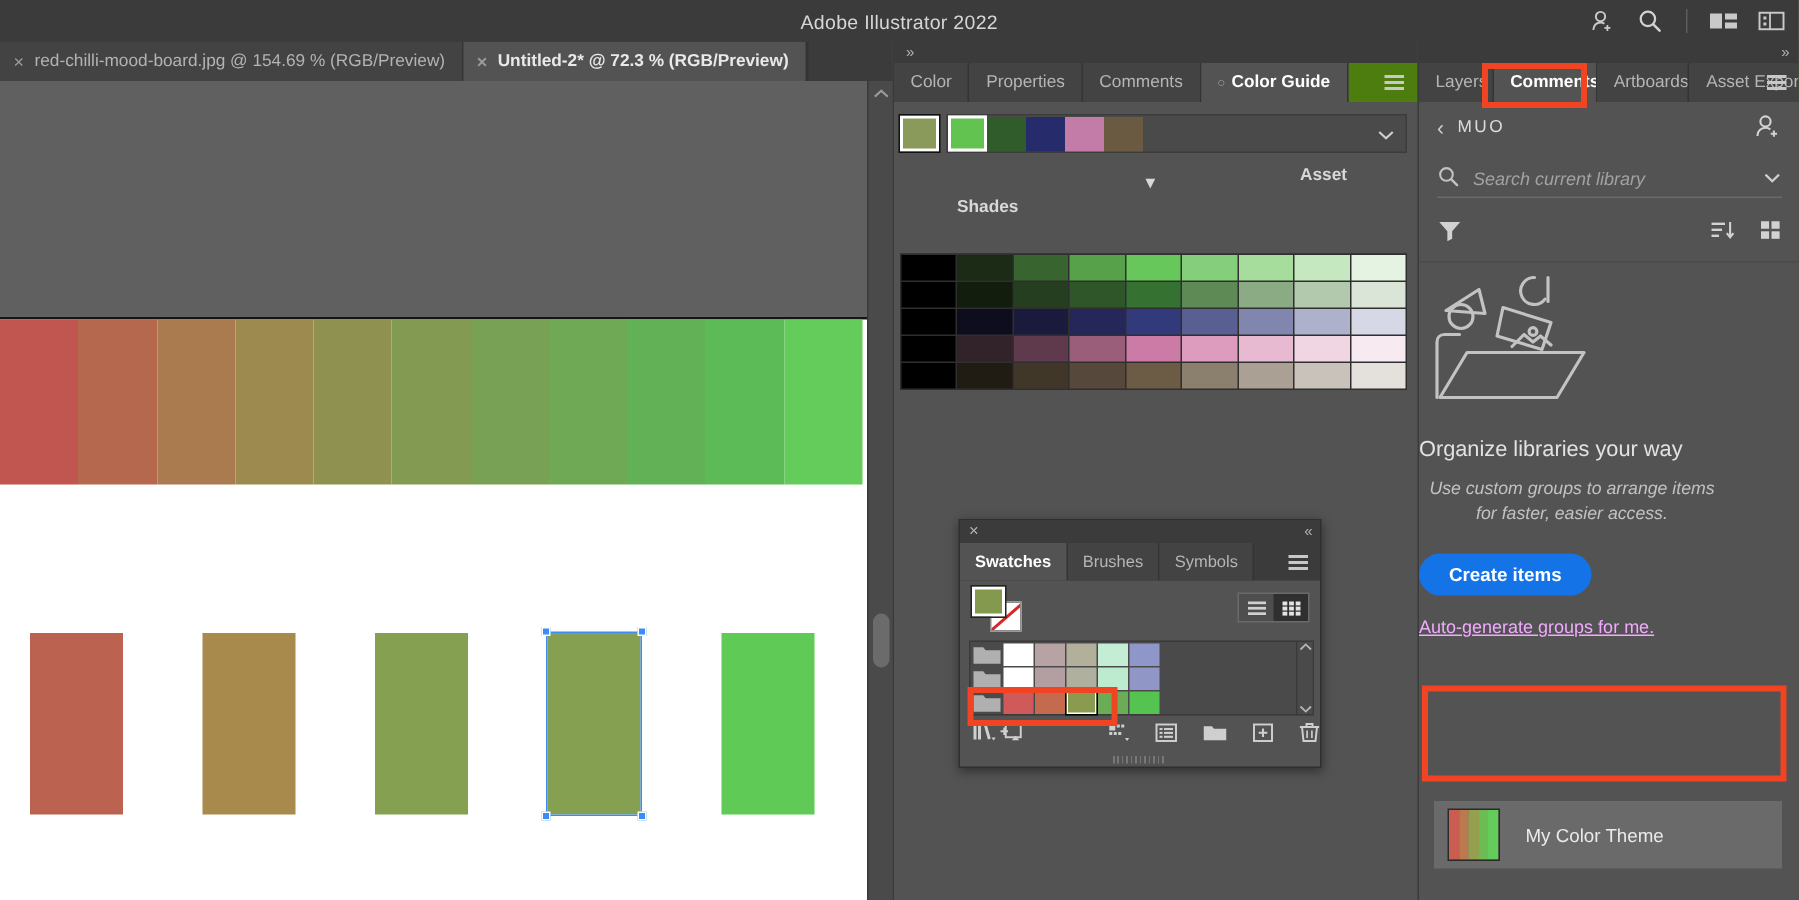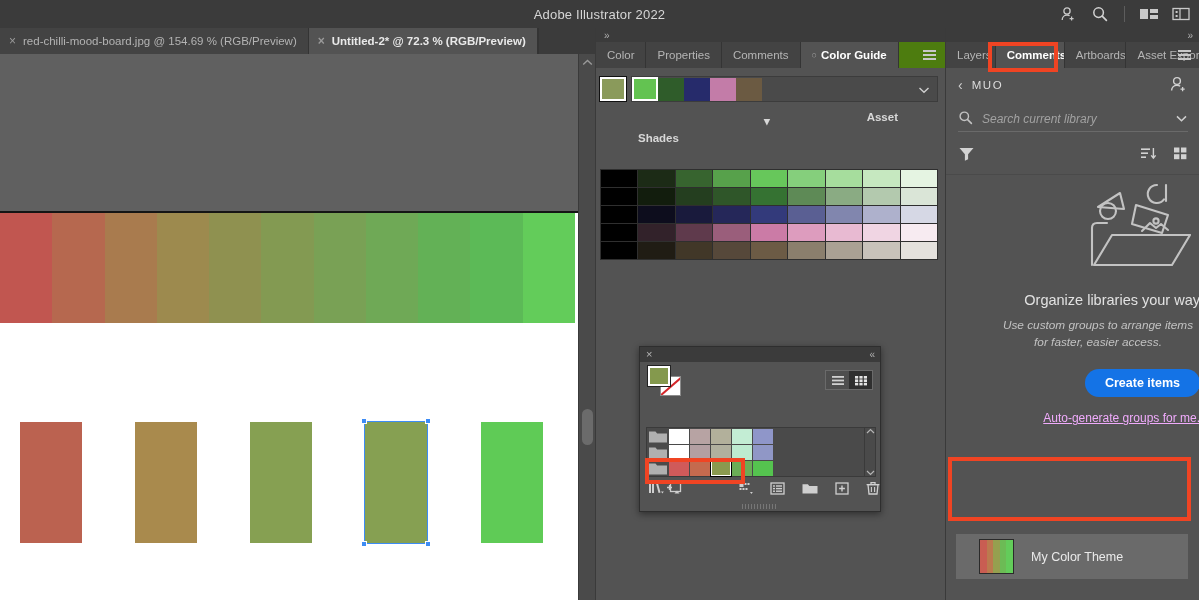--- a/index.html
+++ b/index.html
@@ -227,38 +227,38 @@
   }
   .lib-search input::placeholder { color: #a2a2a2; font-style: italic; }
   .lib-toolrow {
     position: absolute; left: 12px; top: 72px; width: 230px; height: 30px;
     display: flex; align-items: center;
   }
   .lib-toolrow .right { margin-left: auto; display: flex; gap: 16px; align-items: center; }
   .lib-divider { position: absolute; left: 0; top: 106px; width: 254px; height: 1px; background: #4a4a4a; }
   .lib-empty {
     position: absolute; left: 0; top: 115px; width: 254px;
-    display: flex; flex-direction: column; align-items: flex-end; text-align: center;
+    display: flex; flex-direction: column; align-items: flex-start; text-align: center;
   }
   .lib-illo { margin-bottom: 14px; }
   .lib-h { font-size: 14.5px; color: #e2e2e2; margin-bottom: 9px; }
   .lib-p { font-size: 11.8px; color: #c2c2c2; line-height: 1.45; max-width: 204px; font-style: italic; }
   .lib-btn {
     margin-top: 18px; background: #1473e6; color: #fff;
     border: 0; border-radius: 14px; padding: 7px 20px;
     font-family: "Liberation Sans", sans-serif; font-size: 12.5px; font-weight: bold;
     cursor: pointer;
   }
   .lib-link {
     margin-top: 14px; font-size: 12px; color: #f0abfc;
     text-decoration: underline; cursor: pointer;
   }
   .lib-item {
     position: absolute; left: 10px; top: 466px; width: 232px; height: 45px;
-    background: #6a6a6a; display: flex; align-items: center; padding: 0 24px;
+    background: #6a6a6a; display: flex; align-items: center; padding: 0 10px;
     cursor: pointer;
   }
   .lib-thumb { width: 33px; height: 33px; display: flex; outline: 1px solid #2a2a2a; }
   .lib-thumb i { flex: 1; height: 100%; }
   .lib-itemlabel { margin-left: 18px; font-size: 12.5px; color: #eaeaea; }
 
   
   .anno { position: absolute; border: 4px solid #f04423; pointer-events: none; }
 </style>
 </head>
@@ -446,20 +446,38 @@
           <span style="background: rgb(228, 225, 221);"></span>
         </div>
     </div>
   </div>
 
   <div class="swpanel">
     <div class="sw-title">
       <span class="sw-x">×</span>
       <span class="chev2">«</span>
     </div>
+    <div class="sw-tabs">
+      <div style="display:flex" id="sw-tabrow">
+          <div class="ptab active">
+            <span>Swatches</span>
+          </div>
+          <div class="ptab">
+            <span>Brushes</span>
+          </div>
+          <div class="ptab">
+            <span>Symbols</span>
+          </div>
+        </div>
+      <span class="sw-menu hamburger">
+          <i></i>
+          <i></i>
+          <i></i>
+        </span>
+    </div>
     <div class="sw-fillrow">
       <div class="fillstroke">
         <span class="stroke-sq"></span>
         <span class="fill-sq" id="fillsq" style="background: rgb(132, 153, 77);"></span>
       </div>
       <div class="viewtoggle">
         <span class="vt">
           <svg width="14" height="11" viewBox="0 0 14 11">
               <rect x="1" y="1" width="12" height="1.8" fill="#d0d0d0"></rect>
               <rect x="1" y="4.6" width="12" height="1.8" fill="#d0d0d0"></rect>

